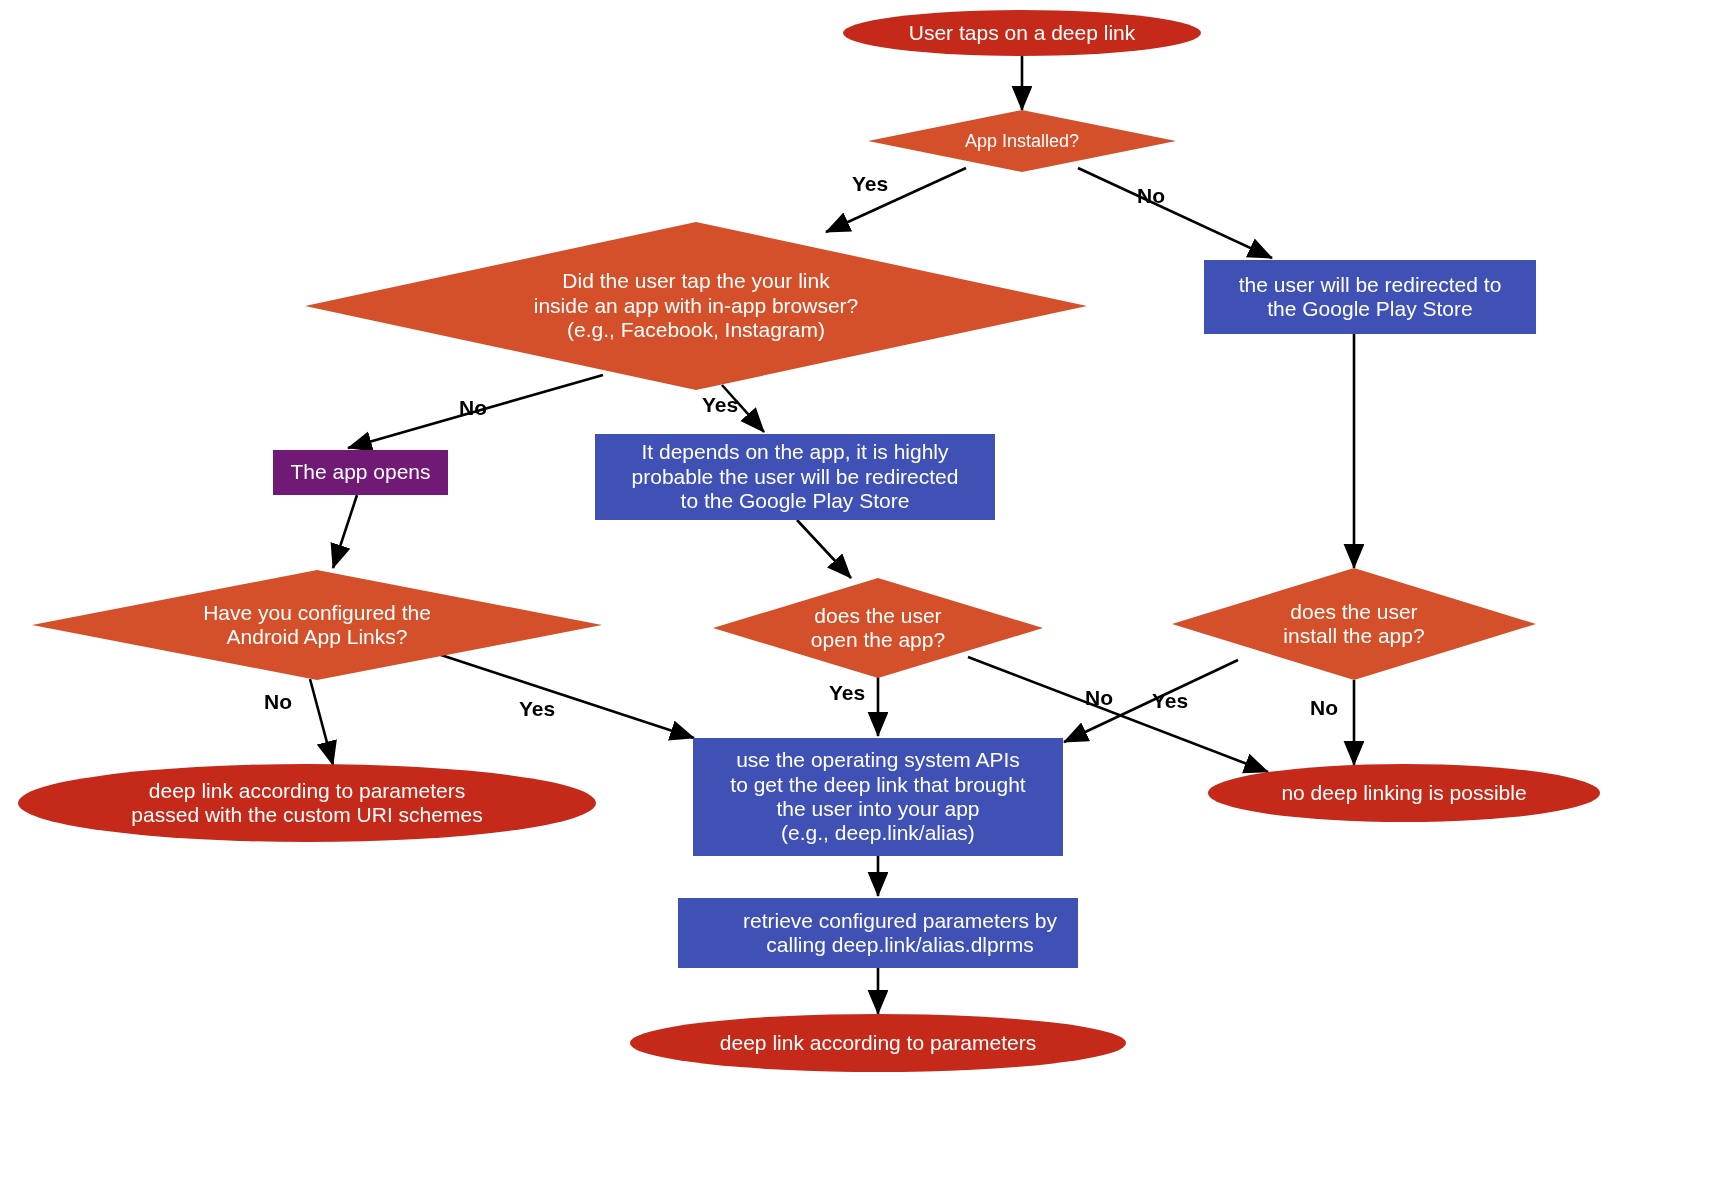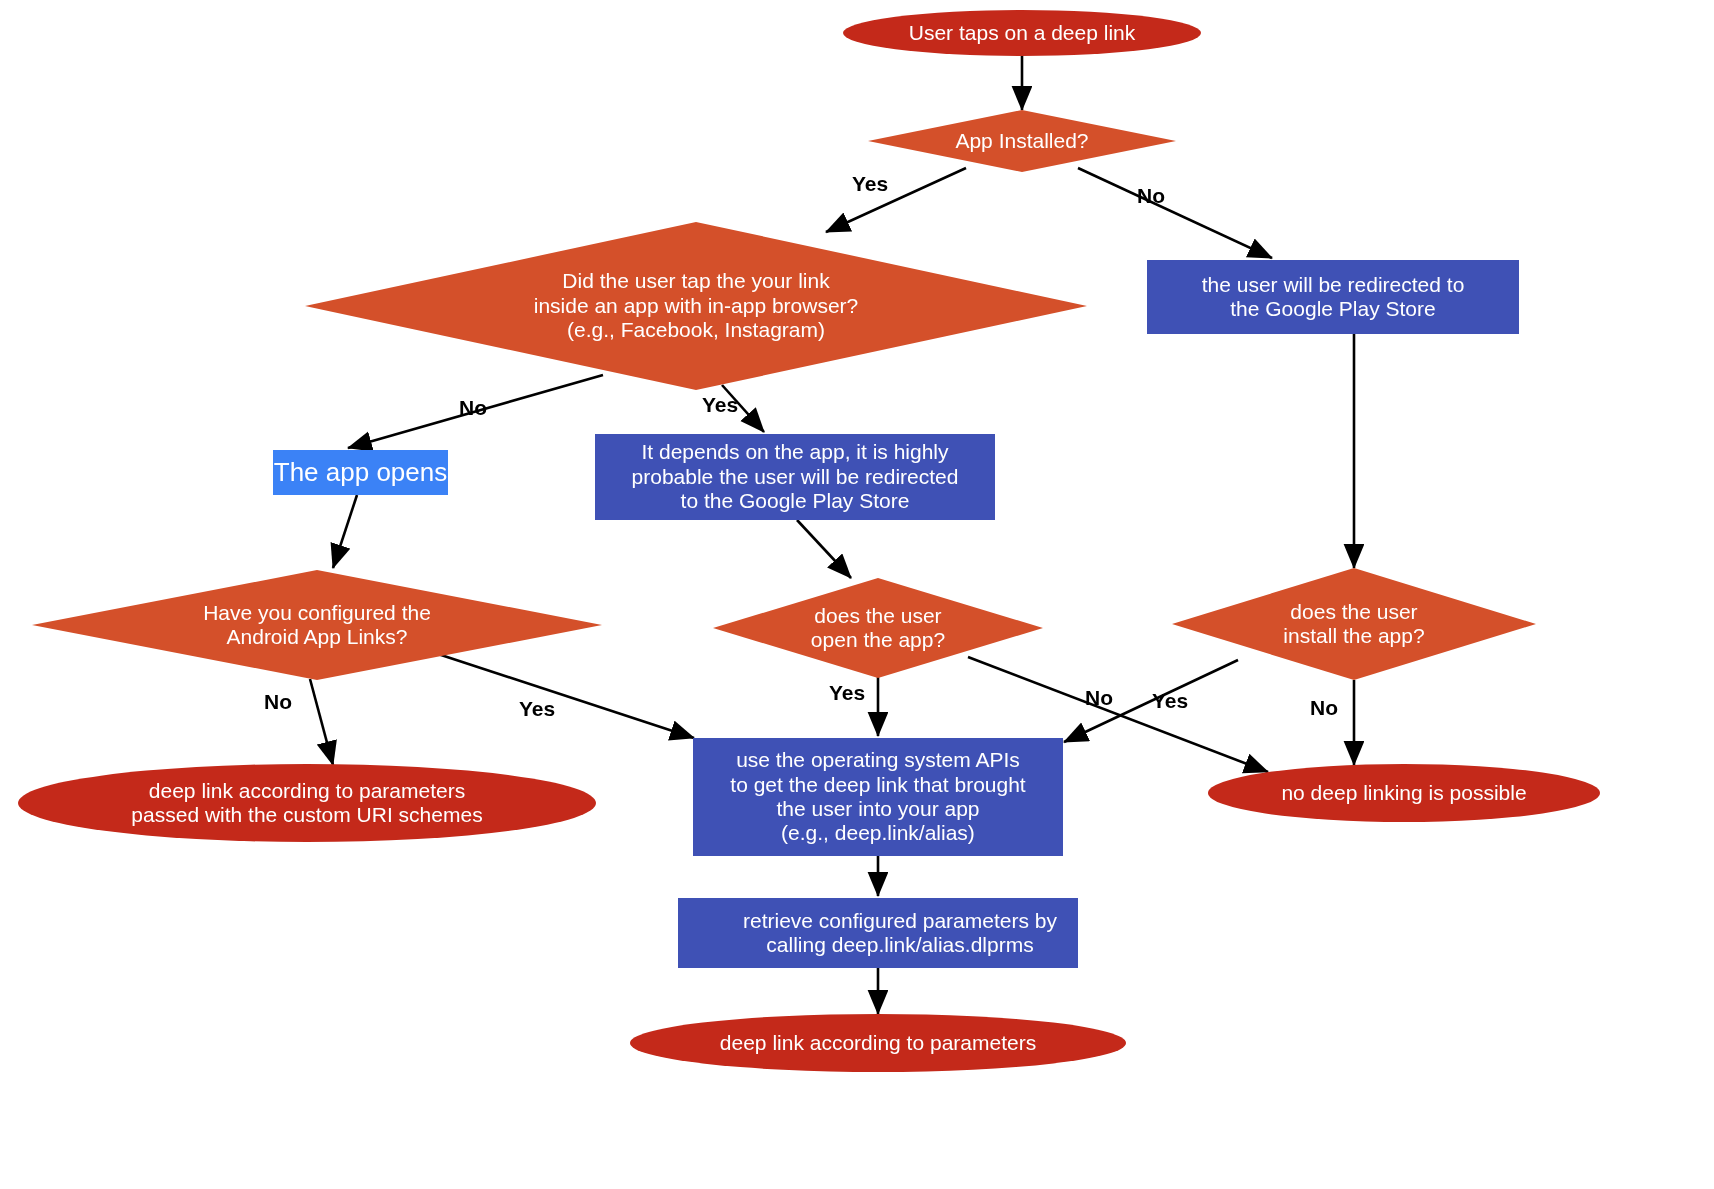--- a/index.html
+++ b/index.html
@@ -70,42 +70,42 @@
   </svg>
 
   <div class="node ellipse" style="left:843px;top:10px;width:358px;height:46px;background:#c4291a;font-size:21px;">
     <span>User taps on a deep link</span>
   </div>
 
   <div class="diamond-wrap" style="left:868px;top:110px;width:308px;height:62px;">
     <svg class="dshape" viewBox="0 0 308 62" preserveAspectRatio="none">
       <polygon points="154,0 308,31 154,62 0,31" fill="#d4502a"></polygon>
     </svg>
-    <div class="dtext" style="font-size:21px;">
+    <div class="dtext" style="font-size:18px;">
       <span>App Installed?</span>
     </div>
   </div>
 
   <div class="diamond-wrap" style="left:305px;top:222px;width:782px;height:168px;">
     <svg class="dshape" viewBox="0 0 782 168" preserveAspectRatio="none">
       <polygon points="391,0 782,84 391,168 0,84" fill="#d4502a"></polygon>
     </svg>
     <div class="dtext" style="font-size:21px;">
       <span>Did the user tap the your link
 inside an app with in-app browser?
 (e.g., Facebook, Instagram)</span>
     </div>
   </div>
 
-  <div class="node rect" style="left:1147px;top:260px;width:372px;height:74px;background:#3f51b5;font-size:21px;">
+  <div class="node rect" style="left:1204px;top:260px;width:332px;height:74px;background:#3f51b5;font-size:21px;">
     <span>the user will be redirected to
 the Google Play Store</span>
   </div>
 
-  <div class="node rect" style="left:273px;top:450px;width:175px;height:45px;background:#3b82f6;font-size:26px;">
+  <div class="node rect" style="left:273px;top:450px;width:175px;height:45px;background:#701a75;font-size:21px;">
     <span>The app opens</span>
   </div>
 
   <div class="node rect" style="left:595px;top:434px;width:400px;height:86px;background:#3f51b5;font-size:21px;">
     <span>It depends on the app, it is highly
 probable the user will be redirected
 to the Google Play Store</span>
   </div>
 
   <div class="diamond-wrap" style="left:32px;top:570px;width:570px;height:110px;">

